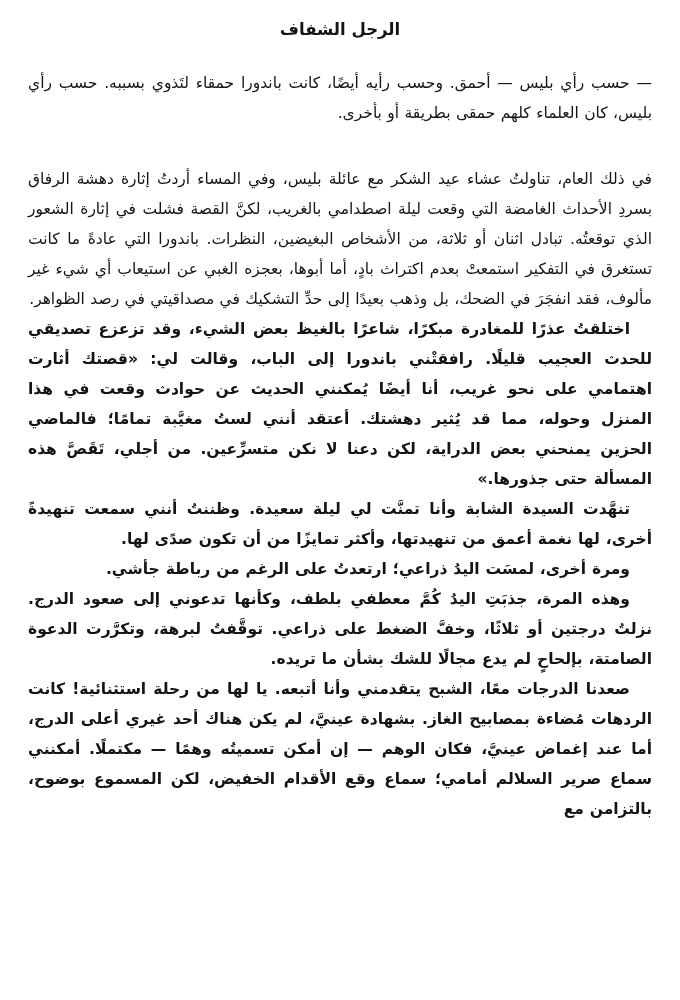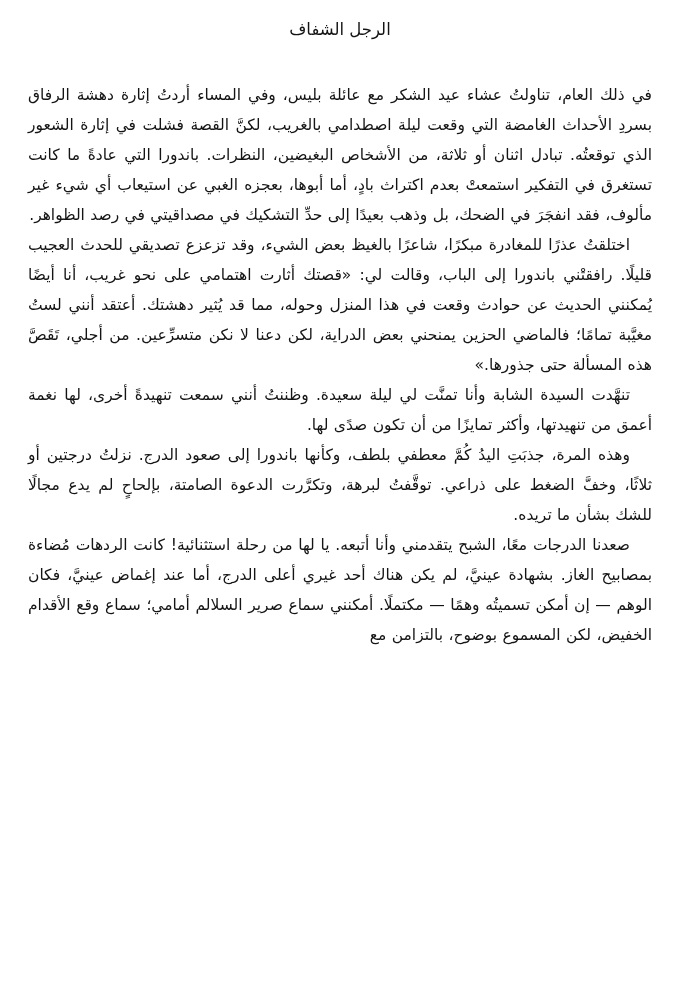--- a/index.html
+++ b/index.html
@@ -18,59 +18,62 @@
   .page {
     width: 680px;
     height: 1000px;
     padding: 16px 28px 0 28px;
     direction: rtl;
     overflow: hidden;
     background: #ffffff;
   }
   .title {
     font-size: 16.5px;
-    font-weight: 400;
+    font-weight: 700;
     line-height: 28px;
     text-align: center;
     margin: 0;
   }
   .para {
     margin: 0;
     font-size: 15.5px;
     line-height: 30px;
     text-align: justify;
     text-justify: inter-word;
     word-spacing: 0.5px;
   }
   .opening {
     margin-top: 24px;
   }
   .body-text {
     margin-top: 36px;
   }
   .indent {
     text-indent: 22px;
+    font-weight: bold;
   }
 </style>
 </head>
 <body>
 
 <div class="page">
 
   <h1 class="title">الرجل الشفاف</h1>
 
+  <p class="para opening">— حسب رأي بليس — أحمق. وحسب رأيه أيضًا، كانت باندورا حمقاء لتَذوي بسببه. حسب رأي بليس، كان العلماء كلهم حمقى بطريقة أو بأخرى.</p>
 
   <div class="body-text">
 
     <p class="para">في ذلك العام، تناولتُ عشاء عيد الشكر مع عائلة بليس، وفي المساء أردتُ إثارة دهشة الرفاق بسردِ الأحداث الغامضة التي وقعت ليلة اصطدامي بالغريب، لكنَّ القصة فشلت في إثارة الشعور الذي توقعتُه. تبادل اثنان أو ثلاثة، من الأشخاص البغيضين، النظرات. باندورا التي عادةً ما كانت تستغرق في التفكير استمعتْ بعدم اكتراث بادٍ، أما أبوها، بعجزه الغبي عن استيعاب أي شيء غير مألوف، فقد انفجَرَ في الضحك، بل وذهب بعيدًا إلى حدِّ التشكيك في مصداقيتي في رصد الظواهر.</p>
 
     <p class="para indent">اختلقتُ عذرًا للمغادرة مبكرًا، شاعرًا بالغيظ بعض الشيء، وقد تزعزع تصديقي للحدث العجيب قليلًا. رافقتْني باندورا إلى الباب، وقالت لي: «قصتك أثارت اهتمامي على نحو غريب، أنا أيضًا يُمكنني الحديث عن حوادث وقعت في هذا المنزل وحوله، مما قد يُثير دهشتك. أعتقد أنني لستُ مغيَّبة تمامًا؛ فالماضي الحزين يمنحني بعض الدراية، لكن دعنا لا نكن متسرِّعين. من أجلي، تَقَصَّ هذه المسألة حتى جذورها.»</p>
 
     <p class="para indent">تنهَّدت السيدة الشابة وأنا تمنَّت لي ليلة سعيدة. وظننتُ أنني سمعت تنهيدةً أخرى، لها نغمة أعمق من تنهيدتها، وأكثر تمايزًا من أن تكون صدًى لها.</p>
 
 
+    <p class="para indent">ومرة أخرى، لمسَت اليدُ ذراعي؛ ارتعدتُ على الرغم من رباطة جأشي.</p>
 
-    <p class="para indent">وهذه المرة، جذبَتِ اليدُ كُمَّ معطفي بلطف، وكأنها باندورا إلى صعود الدرج. نزلتُ درجتين أو ثلاثًا، وخفَّ الضغط على ذراعي. توقَّفتُ لبرهة، وتكرَّرت الدعوة الصامتة، بإلحاحٍ لم يدع مجالًا للشك بشأن ما تريده.</p>
+    <p class="para indent">وهذه المرة، جذبَتِ اليدُ كُمَّ معطفي بلطف، وكأنها تدعوني إلى صعود الدرج. نزلتُ درجتين أو ثلاثًا، وخفَّ الضغط على ذراعي. توقَّفتُ لبرهة، وتكرَّرت الدعوة الصامتة، بإلحاحٍ لم يدع مجالًا للشك بشأن ما تريده.</p>
 
     <p class="para indent">صعدنا الدرجات معًا، الشبح يتقدمني وأنا أتبعه. يا لها من رحلة استثنائية! كانت الردهات مُضاءة بمصابيح الغاز. بشهادة عينيَّ، لم يكن هناك أحد غيري أعلى الدرج، أما عند إغماض عينيَّ، فكان الوهم — إن أمكن تسميتُه وهمًا — مكتملًا. أمكنني سماع صرير السلالم أمامي؛ سماع وقع الأقدام الخفيض، لكن المسموع بوضوح، بالتزامن مع</p>
 
   </div>
 </div>
 
 </body></html>

